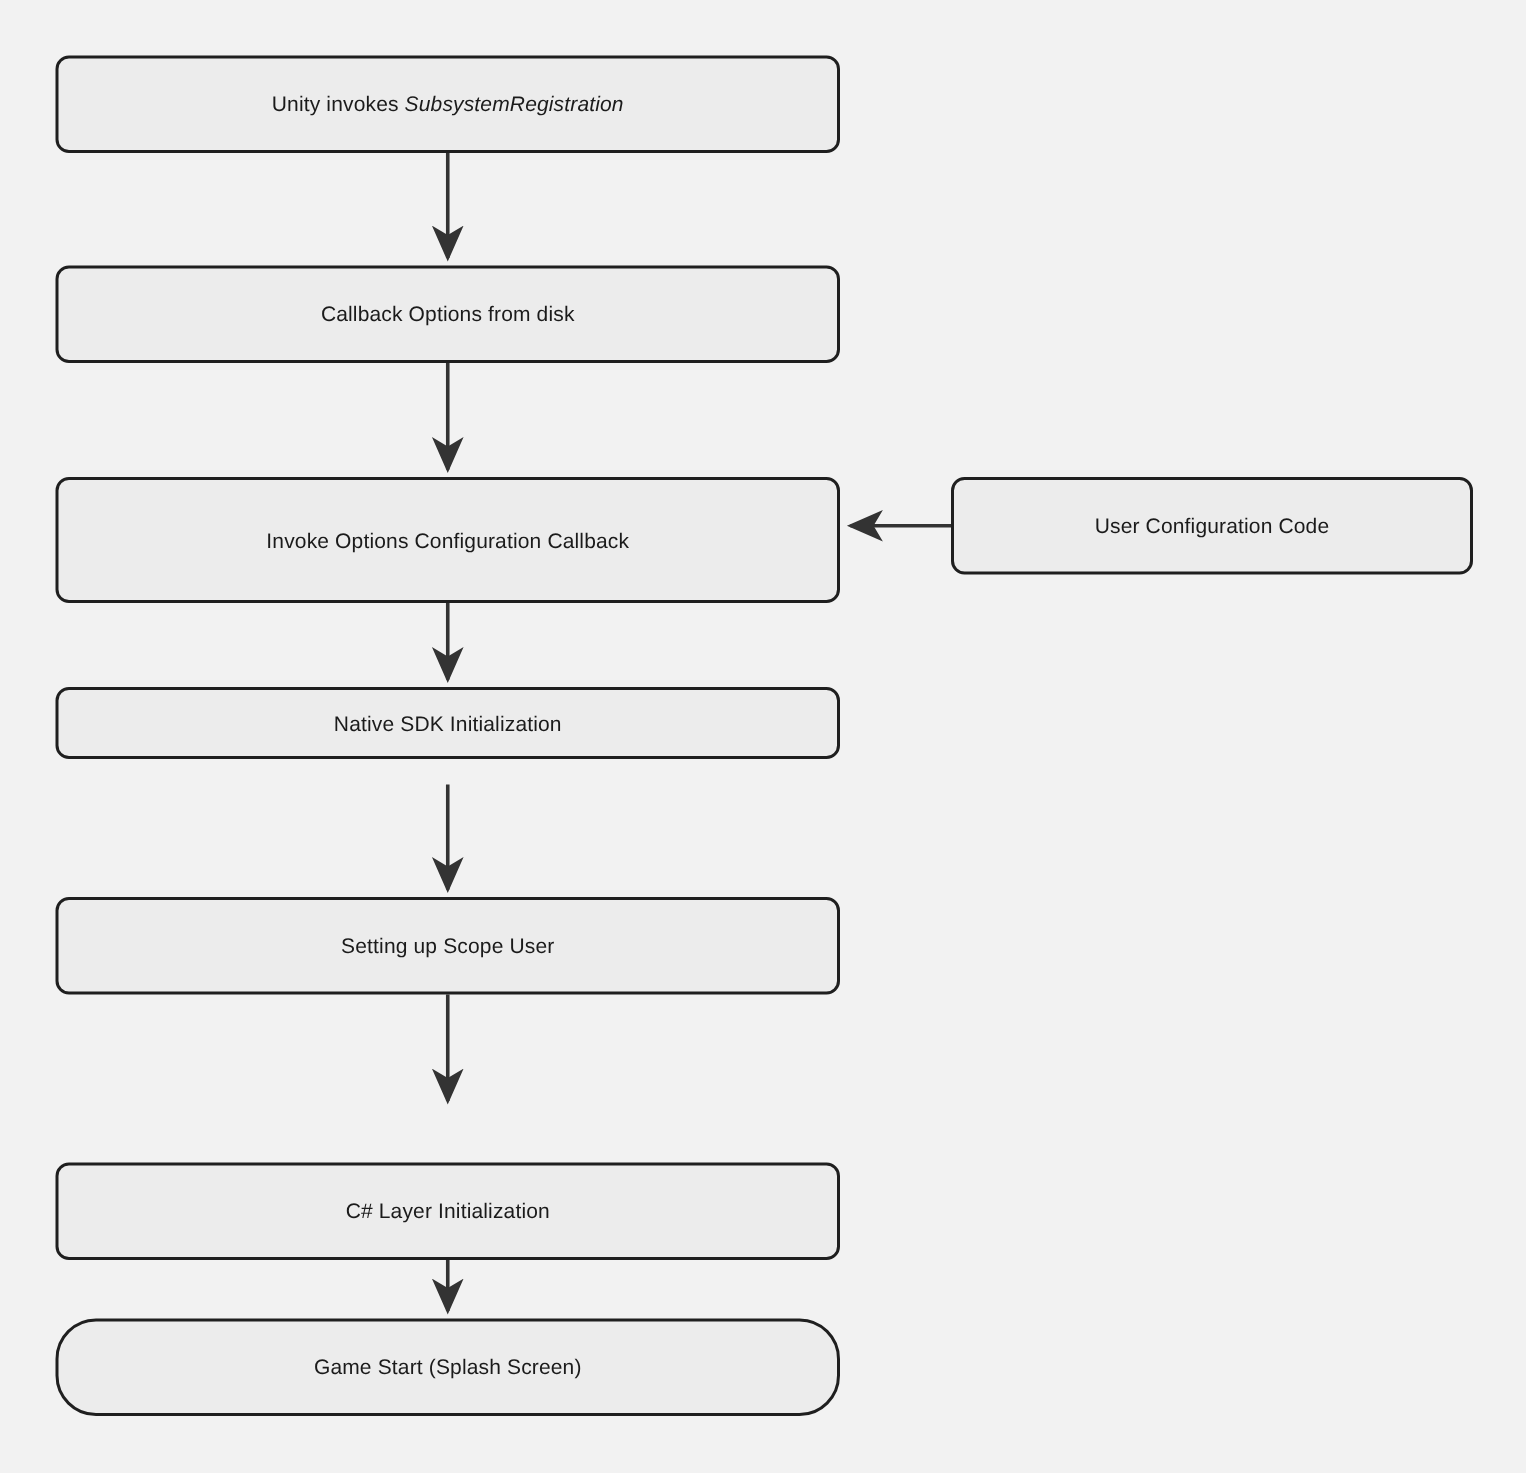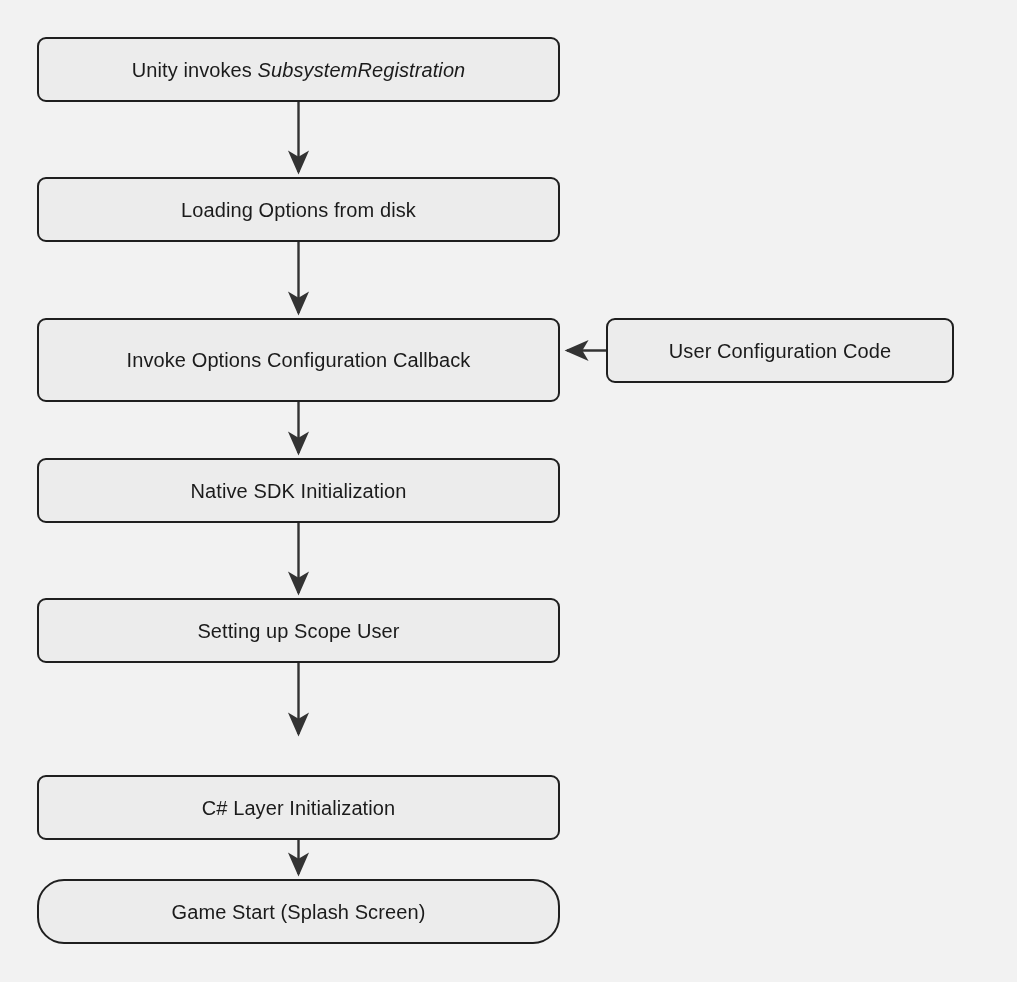--- a/index.html
+++ b/index.html
@@ -33,21 +33,21 @@
     background: #ececec;
     border: 2.4px solid #1f1f1f;
     border-radius: 9px;
     display: flex;
     align-items: center;
     justify-content: center;
     text-align: center;
   }
   .node-label {
     font-family: "Liberation Sans", sans-serif;
-    font-size: 20px;
+    font-size: 14px;
     line-height: 1.2;
     color: #1b1b1b;
     letter-spacing: 0.1px;
     white-space: nowrap;
   }
   .node-label .em {
     font-style: italic;
   }
 </style>
 </head>
@@ -83,40 +83,40 @@
     <g>
       <line x1="634" y1="350.5" x2="567" y2="350.5" stroke="#333333" stroke-width="2.4" marker-end="url(#arrow-down)"></line>
     </g>
   </svg>
 
   <div class="node" style="left:37px; top:37px; width:523px; height:65px;">
     <span class="node-label"><span>Unity invokes </span><span class="em">SubsystemRegistration</span></span>
   </div>
 
   <div class="node" style="left:37px; top:177px; width:523px; height:65px;">
-    <span class="node-label">Loading Options from disk</span>
+    <span class="node-label">Callback Options from disk</span>
   </div>
 
   <div class="node" style="left:37px; top:318px; width:523px; height:84px;">
     <span class="node-label">Invoke Options Configuration Callback</span>
   </div>
 
-  <div class="node" style="left:37px; top:458px; width:523px; height:65px;">
+  <div class="node" style="left:37px; top:458px; width:523px; height:48px;">
     <span class="node-label">Native SDK Initialization</span>
   </div>
 
   <div class="node" style="left:37px; top:598px; width:523px; height:65px;">
     <span class="node-label">Setting up Scope User</span>
   </div>
 
   <div class="node" style="left:37px; top:739px; width:523px; height:65px;margin-top:36px;">
     <span class="node-label">C# Layer Initialization</span>
   </div>
 
   <div class="node" style="left:37px; top:879px; width:523px; height:65px;border-radius:27px;">
     <span class="node-label">Game Start (Splash Screen)</span>
   </div>
 
-  <div class="node" style="left:606px; top:318px; width:348px; height:65px;">
+  <div class="node" style="left:634px; top:318px; width:348px; height:65px;">
     <span class="node-label">User Configuration Code</span>
   </div>
 
 </div>
 
 </body></html>

